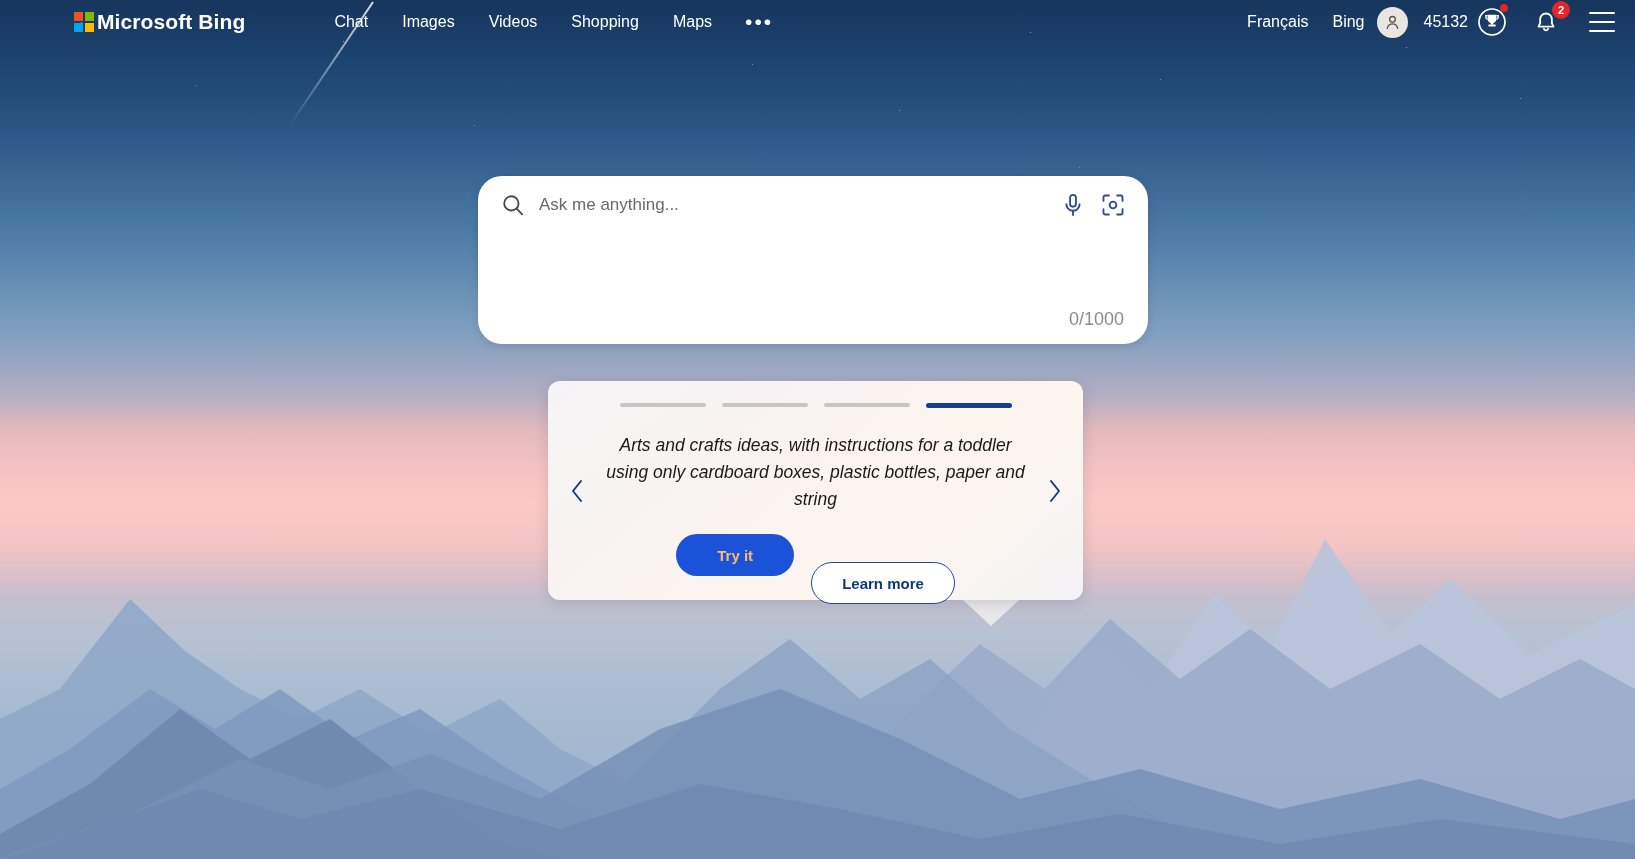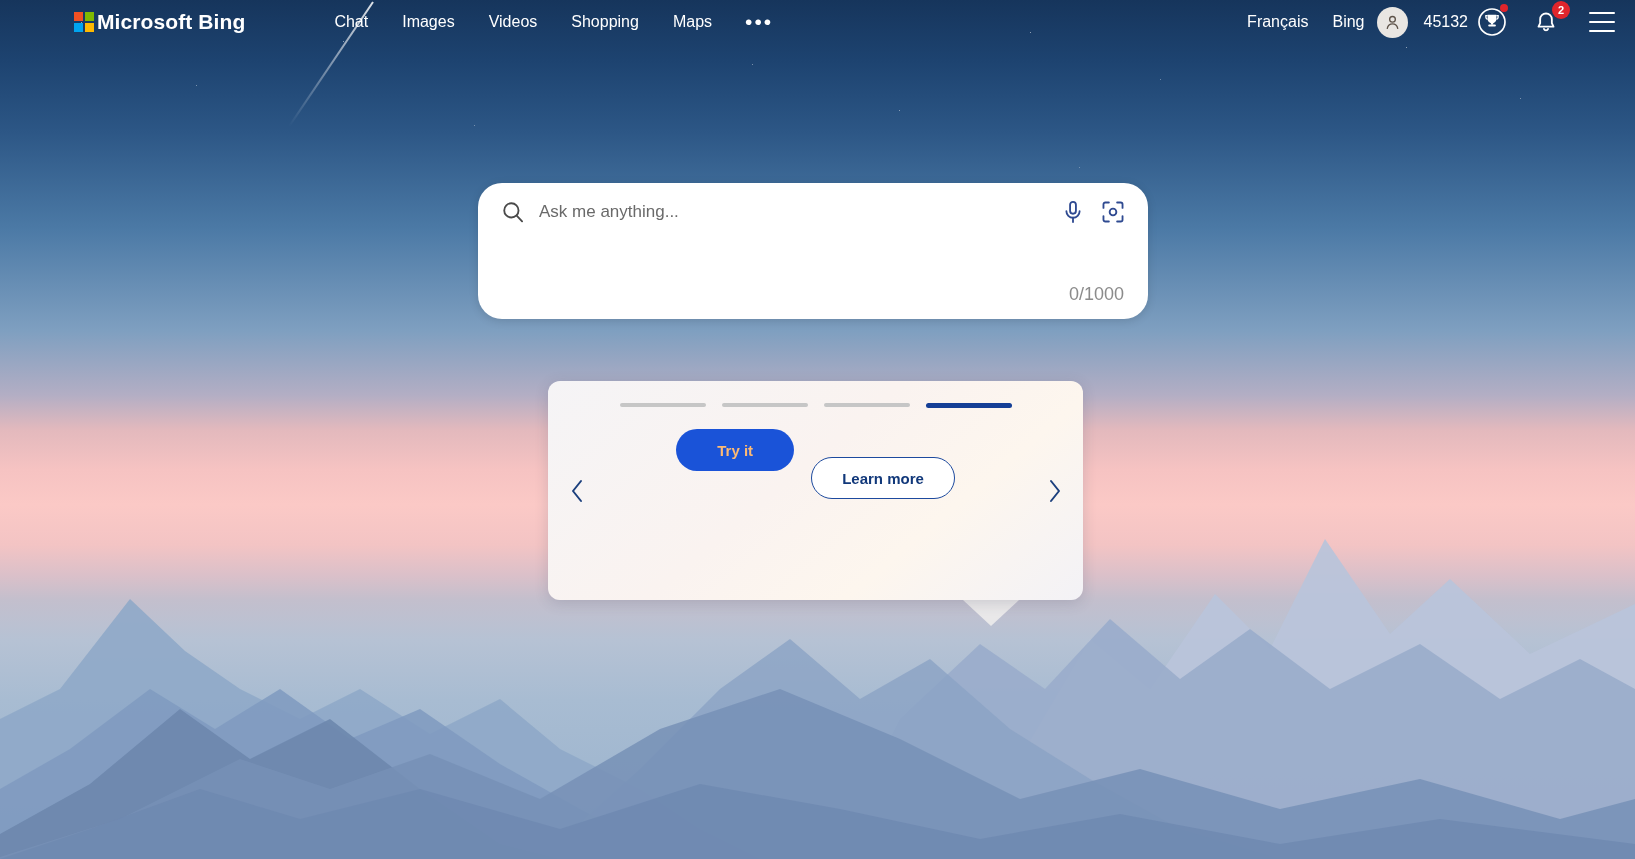--- a/index.html
+++ b/index.html
@@ -105,22 +105,22 @@
     display:flex; align-items:center; justify-content:center; padding:0 4px;
   }
   .hamburger{
     width:26px; height:20px; margin-left:26px; margin-right:4px;
     display:flex; flex-direction:column; justify-content:space-between; flex:0 0 auto;
   }
   .hamburger span{ display:block; height:2px; background:#fff; border-radius:1px; }
 
   
   #searchbox{
-    position:absolute; left:478px; top:183px;
-    width:670px; height:136px;
+    position:absolute; left:478px; top:176px;
+    width:670px; height:168px;
     background:#fff; border-radius:24px;
     box-shadow:0 2px 10px rgba(0,0,0,.13);
     z-index:15;
   }
   .sb-top{ display:flex; align-items:center; height:58px; padding:0 22px 0 22px; }
   .search-glass{ width:26px; height:26px; flex:0 0 auto; margin-right:13px; }
   .sb-input{
     flex:1 1 auto; border:none; outline:none;
     font-family:"Liberation Sans", sans-serif;
     font-size:17px; color:#2b2b2b; background:transparent;
@@ -312,20 +312,21 @@
         <polyline points="12,3 4,13 12,23" fill="none" stroke="#1b3f7d" stroke-width="2" stroke-linecap="round" stroke-linejoin="round"></polyline>
       </svg>
     </div>
 
     <div class="arrow right">
       <svg width="17" height="26" viewBox="0 0 17 26">
         <polyline points="5,3 13,13 5,23" fill="none" stroke="#1b3f7d" stroke-width="2" stroke-linecap="round" stroke-linejoin="round"></polyline>
       </svg>
     </div>
 
+    <p class="sug-text">Arts and crafts ideas, with instructions for a toddler using only cardboard boxes, plastic bottles, paper and string</p>
 
     <div class="btn-row">
       <button class="btn primary">Try it</button>
       <button class="btn secondary">Learn more</button>
     </div>
   </div>
 
 </div>
 
 </body></html>

